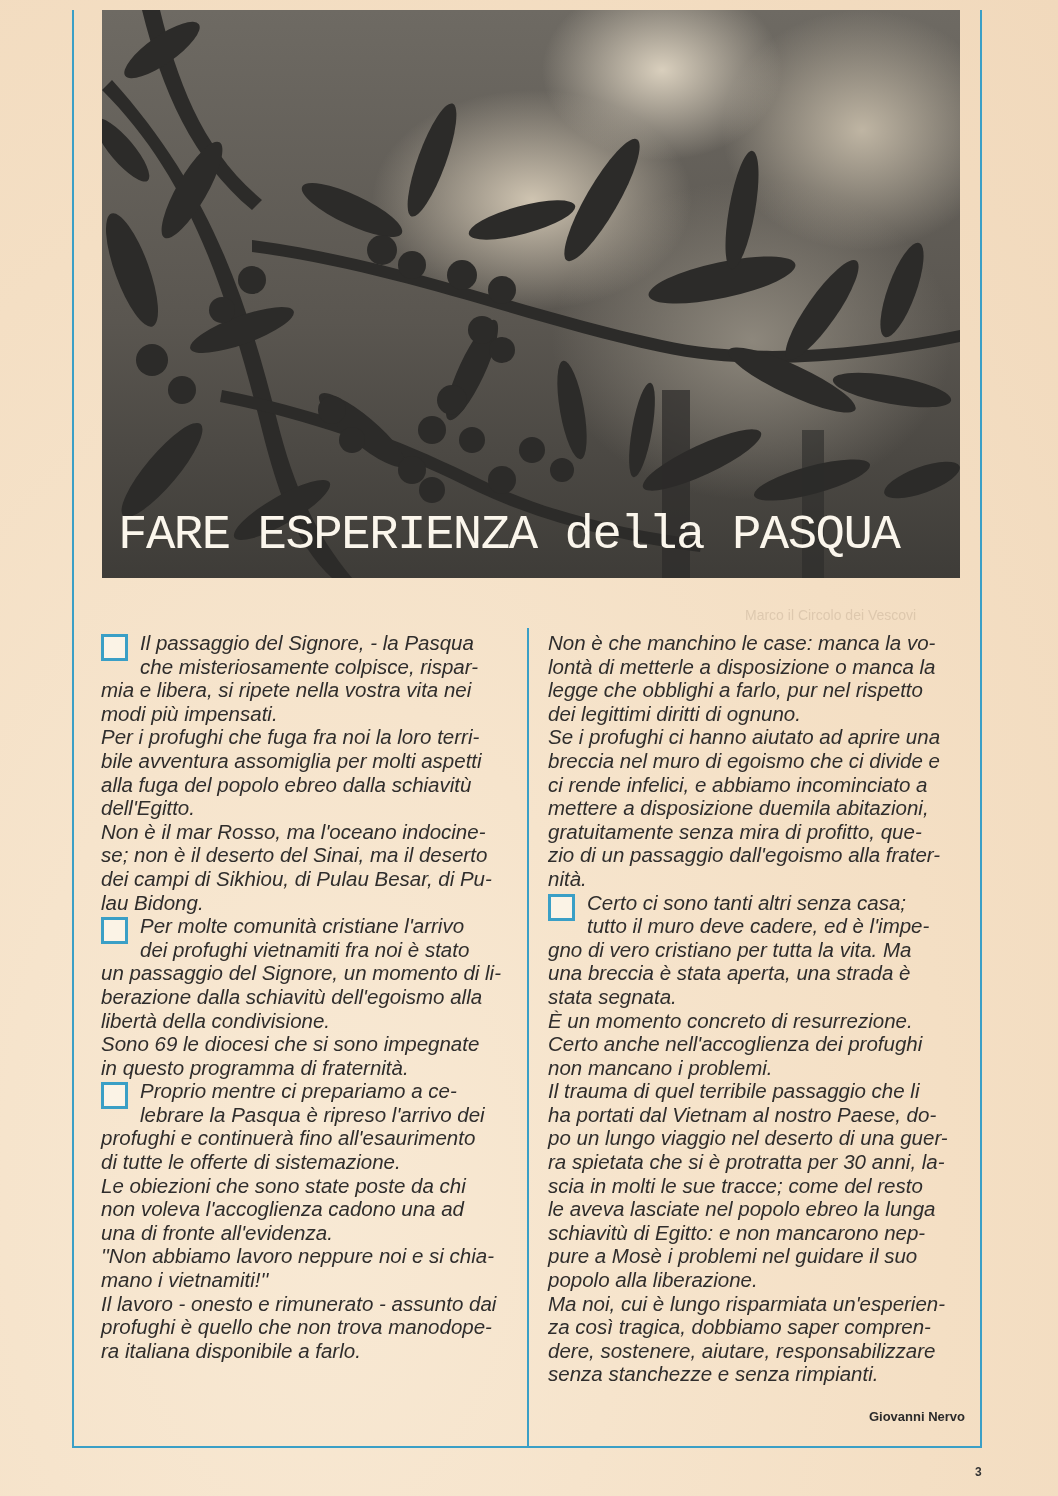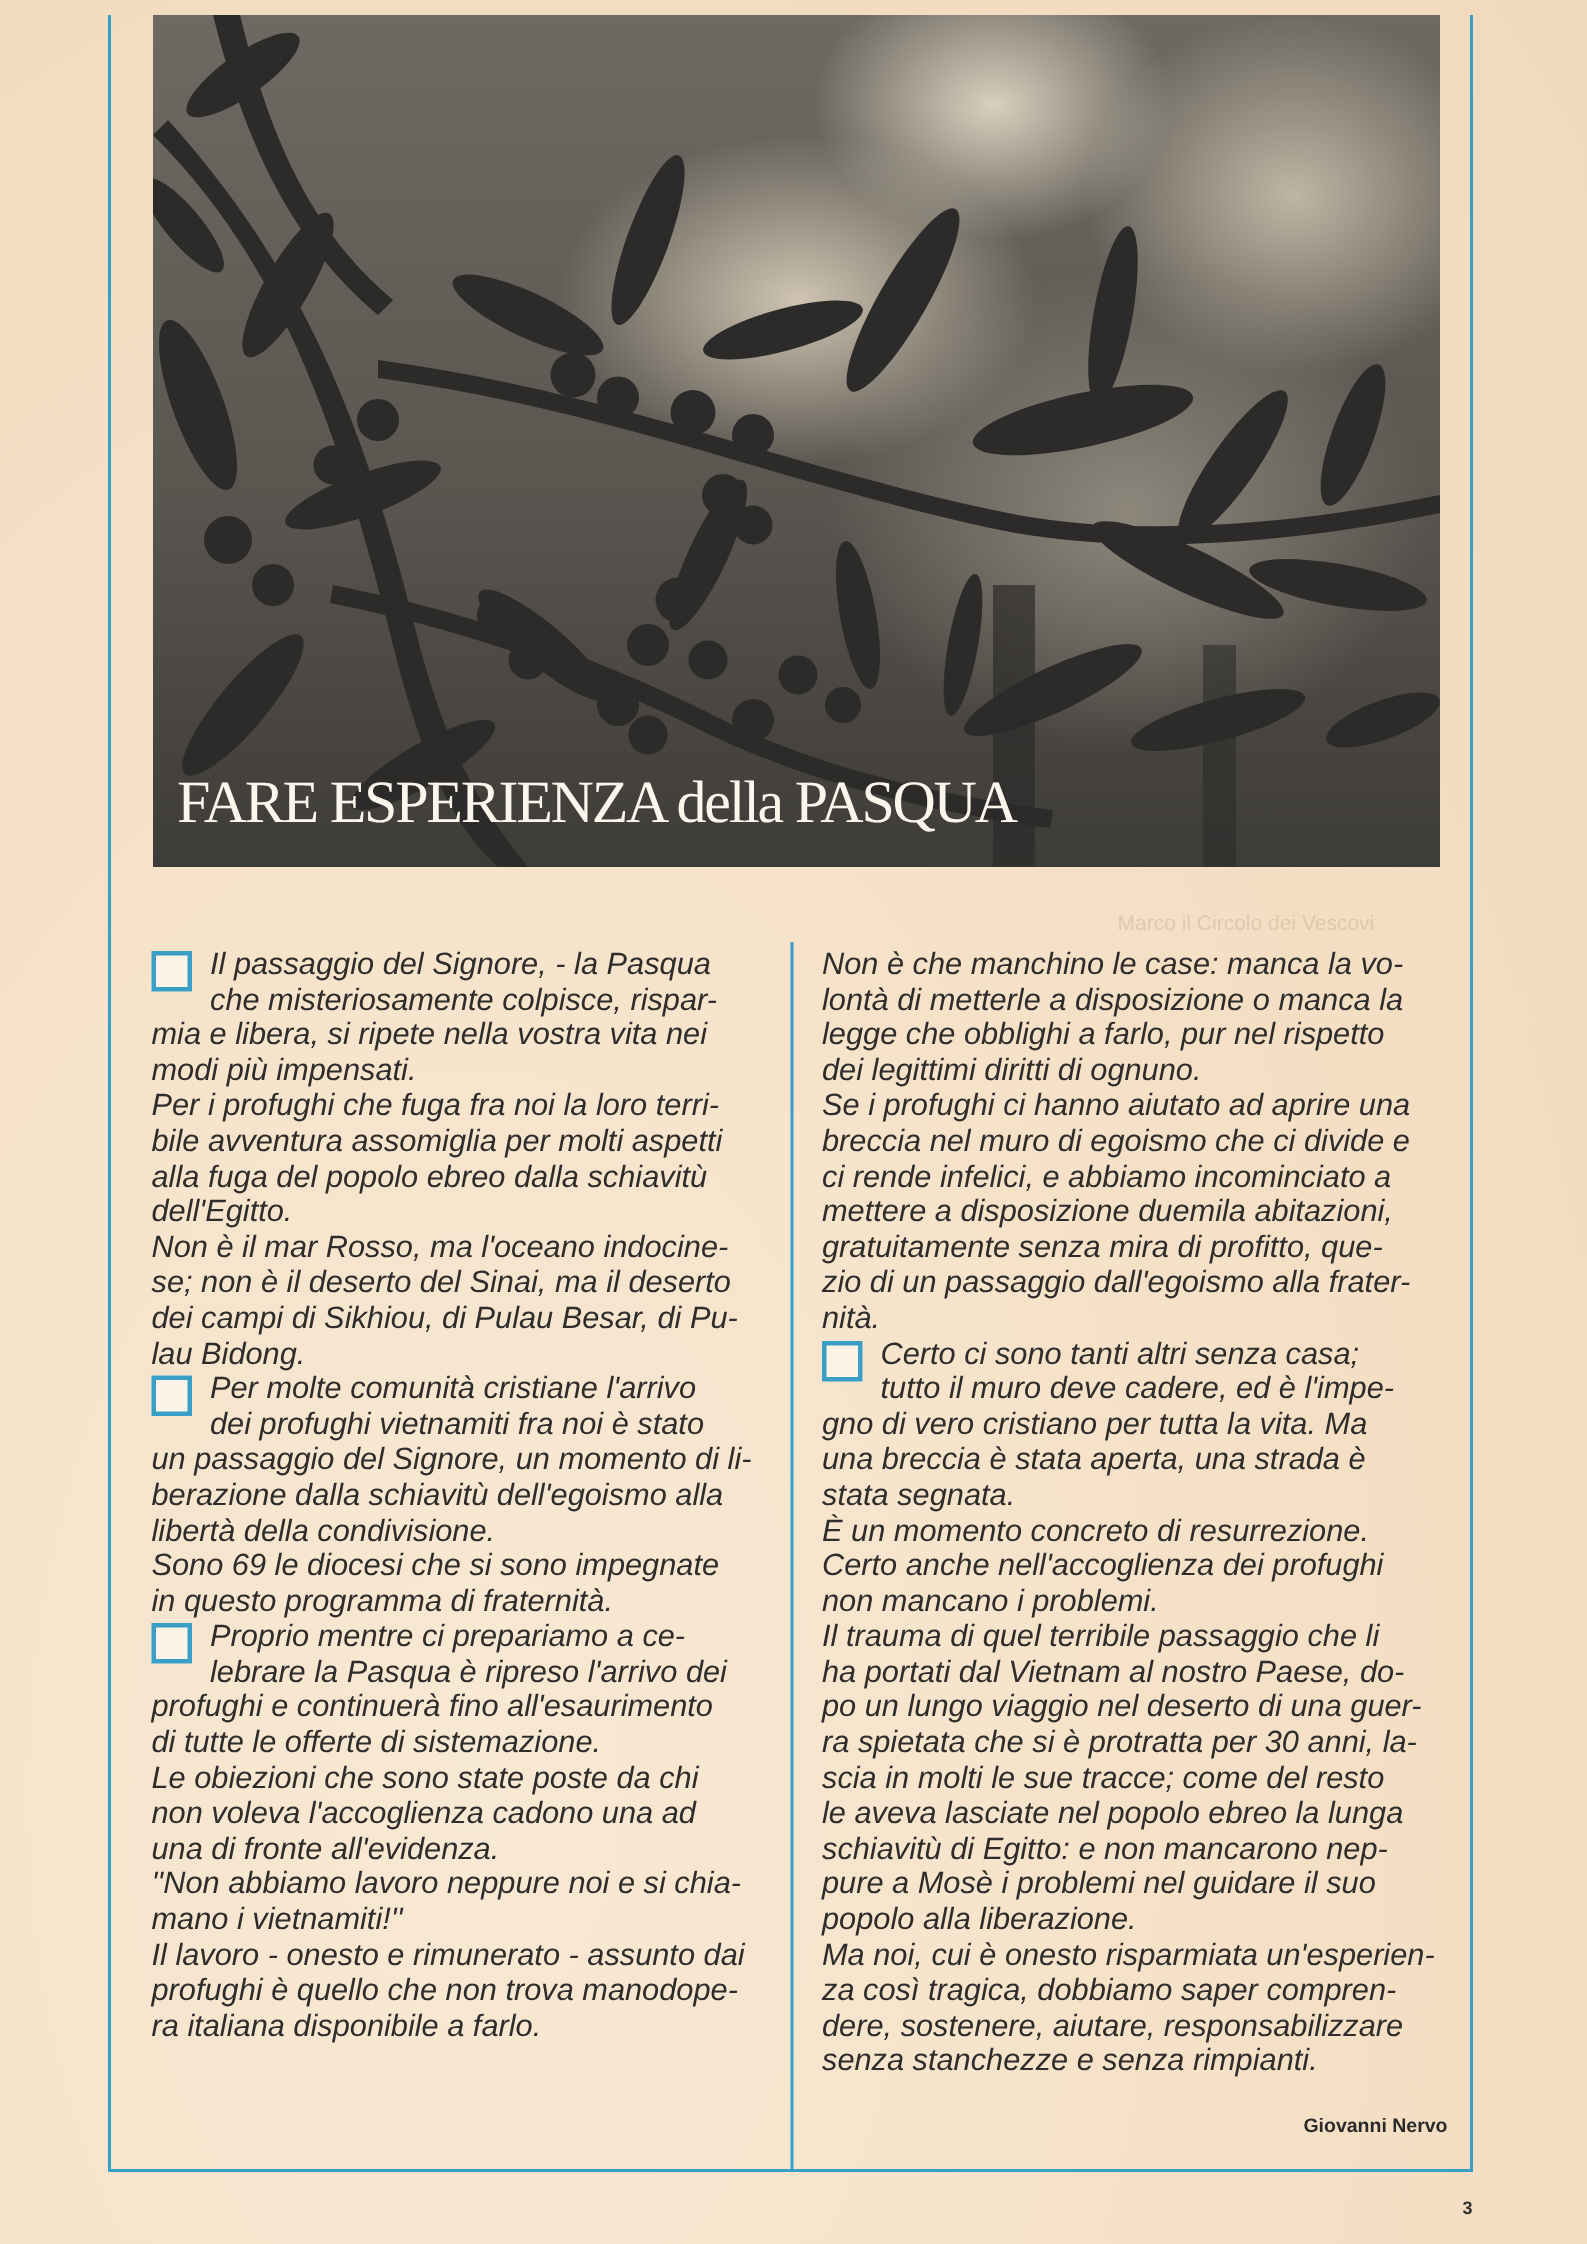--- a/index.html
+++ b/index.html
@@ -24,22 +24,22 @@
     background:
       radial-gradient(ellipse 120px 90px at 560px 60px, #d9cfbd 0%, rgba(217,207,189,0) 100%),
       radial-gradient(ellipse 160px 110px at 430px 190px, #cfc4b1 0%, rgba(207,196,177,0) 100%),
       radial-gradient(ellipse 140px 120px at 760px 120px, #bfb5a3 0%, rgba(191,181,163,0) 100%),
       radial-gradient(ellipse 200px 160px at 650px 330px, #8d877c 0%, rgba(141,135,124,0) 100%),
       linear-gradient(180deg, #6e6a63 0%, #5a5650 55%, #3e3c38 100%);
   }
   .photo svg { position: absolute; left: 0; top: 0; }
   .title {
     position: absolute; left: 118px; top: 500px; width: 840px;
-    font-family: Liberation Serif, serif;
-    font-size: 40px; line-height: 70px; letter-spacing: -1.5px;
+    font-family: Liberation Mono, monospace;
+    font-size: 49px; line-height: 70px; letter-spacing: -1.5px;
     color: #fbf6ec; white-space: nowrap;
   }
 
   .column {
     position: absolute; top: 631px;
     font-family: "Liberation Sans", sans-serif;
     font-style: italic; font-size: 20.5px; line-height: 23.6px;
     color: #2f2d2c; text-align: justify;
   }
   .col-left { left: 101px; width: 408px; }
@@ -227,21 +227,21 @@
       <span class="line">ha portati dal Vietnam al nostro Paese, do-</span>
       <span class="line">po un lungo viaggio nel deserto di una guer-</span>
       <span class="line">ra spietata che si è protratta per 30 anni, la-</span>
       <span class="line">scia in molti le sue tracce; come del resto</span>
       <span class="line">le aveva lasciate nel popolo ebreo la lunga</span>
       <span class="line">schiavitù di Egitto: e non mancarono nep-</span>
       <span class="line">pure a Mosè i problemi nel guidare il suo</span>
       <span class="line">popolo alla liberazione.</span>
     </p>
   <p class="para">
-      <span class="line">Ma noi, cui è onesto risparmiata un'esperien-</span>
+      <span class="line">Ma noi, cui è lungo risparmiata un'esperien-</span>
       <span class="line">za così tragica, dobbiamo saper compren-</span>
       <span class="line">dere, sostenere, aiutare, responsabilizzare</span>
       <span class="line">senza stanchezze e senza rimpianti.</span>
     </p>
 </div>
 
 <div class="author">Giovanni Nervo</div>
 <div class="page-number">3</div>
 
 </body></html>

